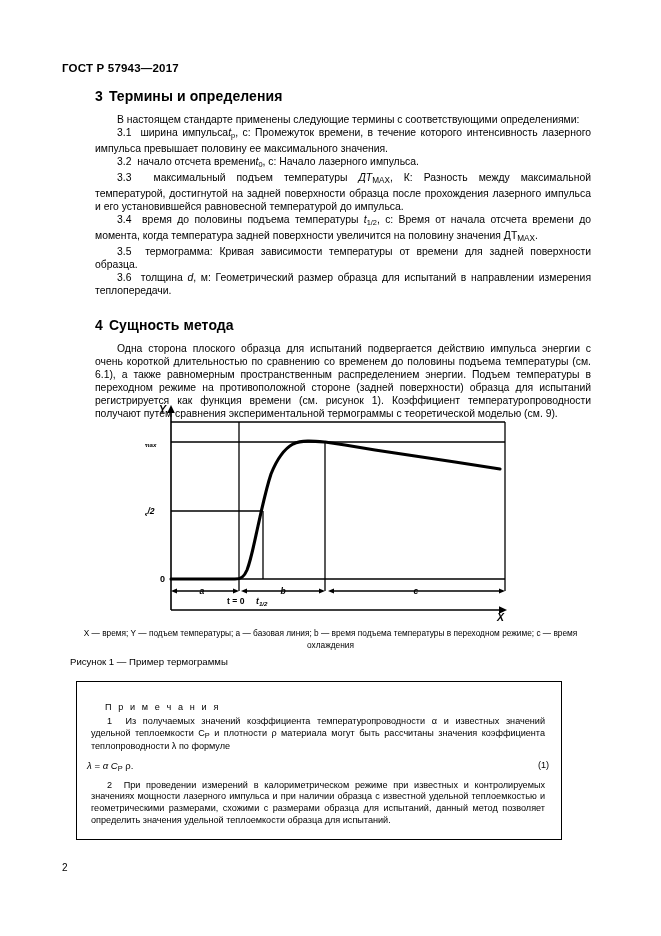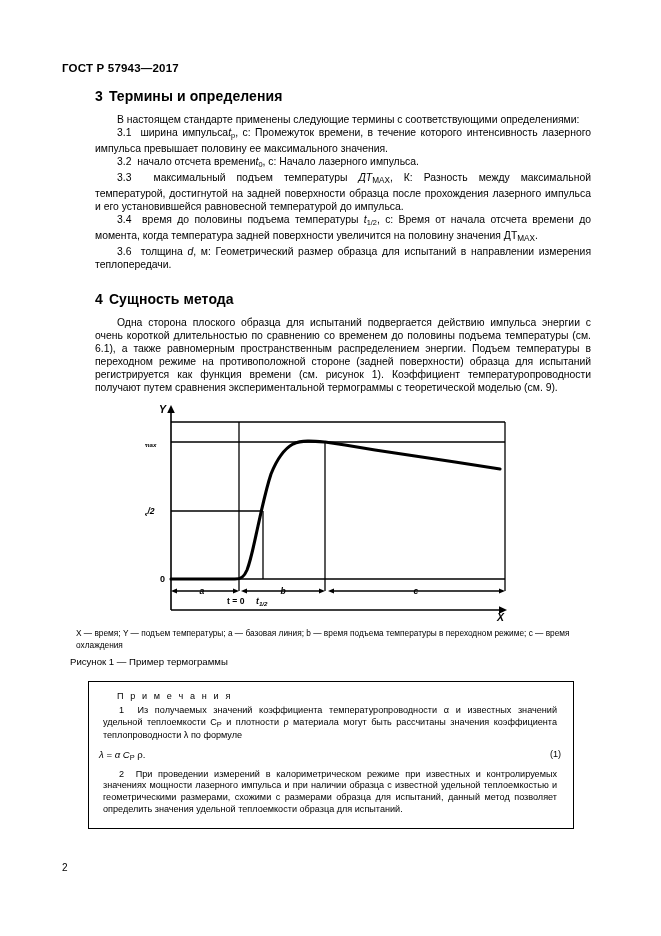--- a/index.html
+++ b/index.html
@@ -83,45 +83,45 @@
   .chart-area {
     position: relative;
     margin: 0 auto;
     width: 372px;
     height: 218px;
   }
   .chart-svg { display: block; }
 
   .fig-legend {
     position: absolute;
-    left: 76px;
+    left: 70px;
     top: 627px;
     width: 521px;
     font-size: 8.3px;
     line-height: 12px;
-    text-align: left;
+    text-align: center;
   }
   .fig-caption {
     position: absolute;
     left: 70px;
     top: 656px;
     width: 521px;
     font-size: 9.6px;
     text-align: left;
   }
 
   
   .notes-box {
     position: absolute;
-    left: 88px;
+    left: 76px;
     top: 681px;
     width: 486px;
     border: 1px solid #000;
     box-sizing: border-box;
-    padding: 9px 12px 9px 10px;
+    padding: 20px 12px 9px 10px;
   }
   .notes-title {
     font-size: 9.1px;
     letter-spacing: 2.1px;
     margin: 0 0 4px 0;
     text-indent: 18px;
   }
   p.note {
     font-size: 9.1px;
     line-height: 11.6px;
@@ -176,20 +176,23 @@
     </p>
 
     <p class="term">
       <span>3.3</span>&nbsp;&nbsp;<span class="term-label">максимальный подъем температуры</span>&nbsp;<span class="term-label it">ДT</span><sub class="term-label sc">MAX</sub>, <span>К</span>: <span>Разность между максимальной температурой, достигнутой на задней поверхности образца после прохождения лазерного импульса и его установившейся равновесной температурой до импульса.</span>
     </p>
 
     <p class="term">
       <span>3.4</span>&nbsp;&nbsp;<span class="term-label">время до половины подъема температуры</span>&nbsp;<span class="term-label it">t</span><sub class="term-label">1/2</sub>, <span>с</span>: <span>Время от начала отсчета времени до момента, когда температура задней поверхности увеличится на половину значения ДT</span><sub class="sc">MAX</sub><span>.</span>
     </p>
 
+    <p class="term">
+      <span>3.5</span>&nbsp;&nbsp;<span class="term-label">термограмма:</span> <span>Кривая зависимости температуры от времени для задней поверхности образца.</span>
+    </p>
 
     <p class="term">
       <span>3.6</span>&nbsp;&nbsp;<span class="term-label">толщина</span>&nbsp;<span class="term-label it">d</span>, <span>м</span>: <span>Геометрический размер образца для испытаний в направлении измерения теплопередачи.</span>
     </p>
 
     <div class="gap-l"></div>
 
     <h2 class="section-heading">
       <span class="num">4</span><span>Сущность метода</span>
     </h2>

